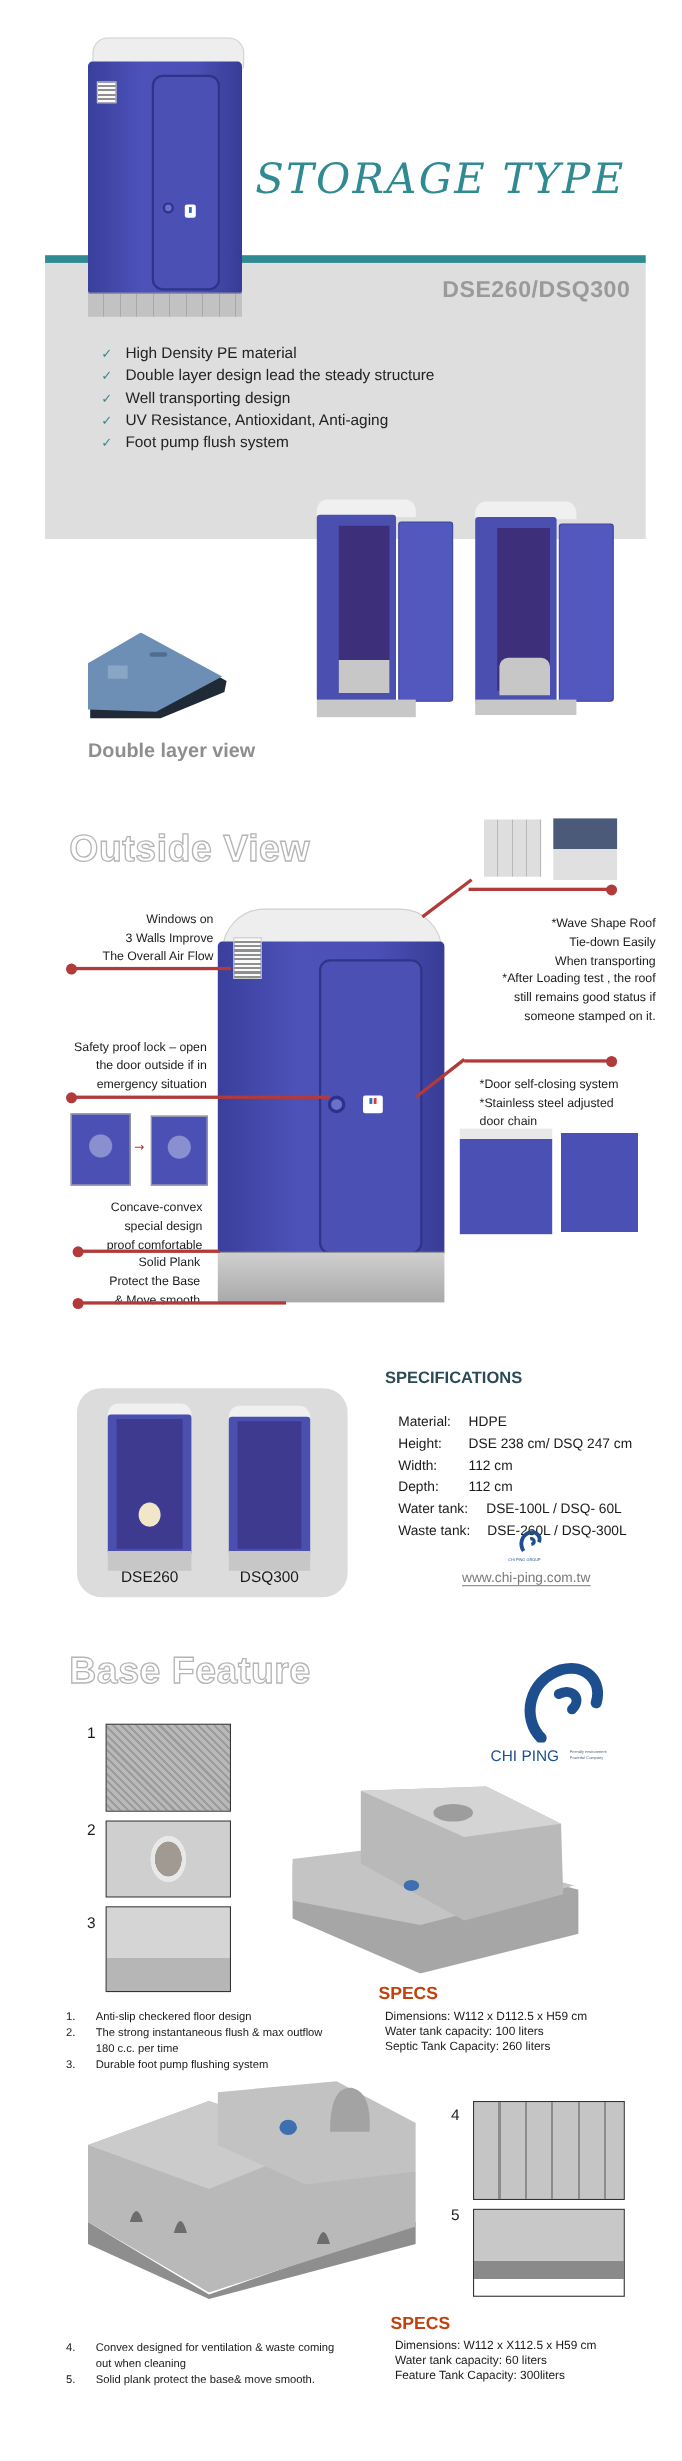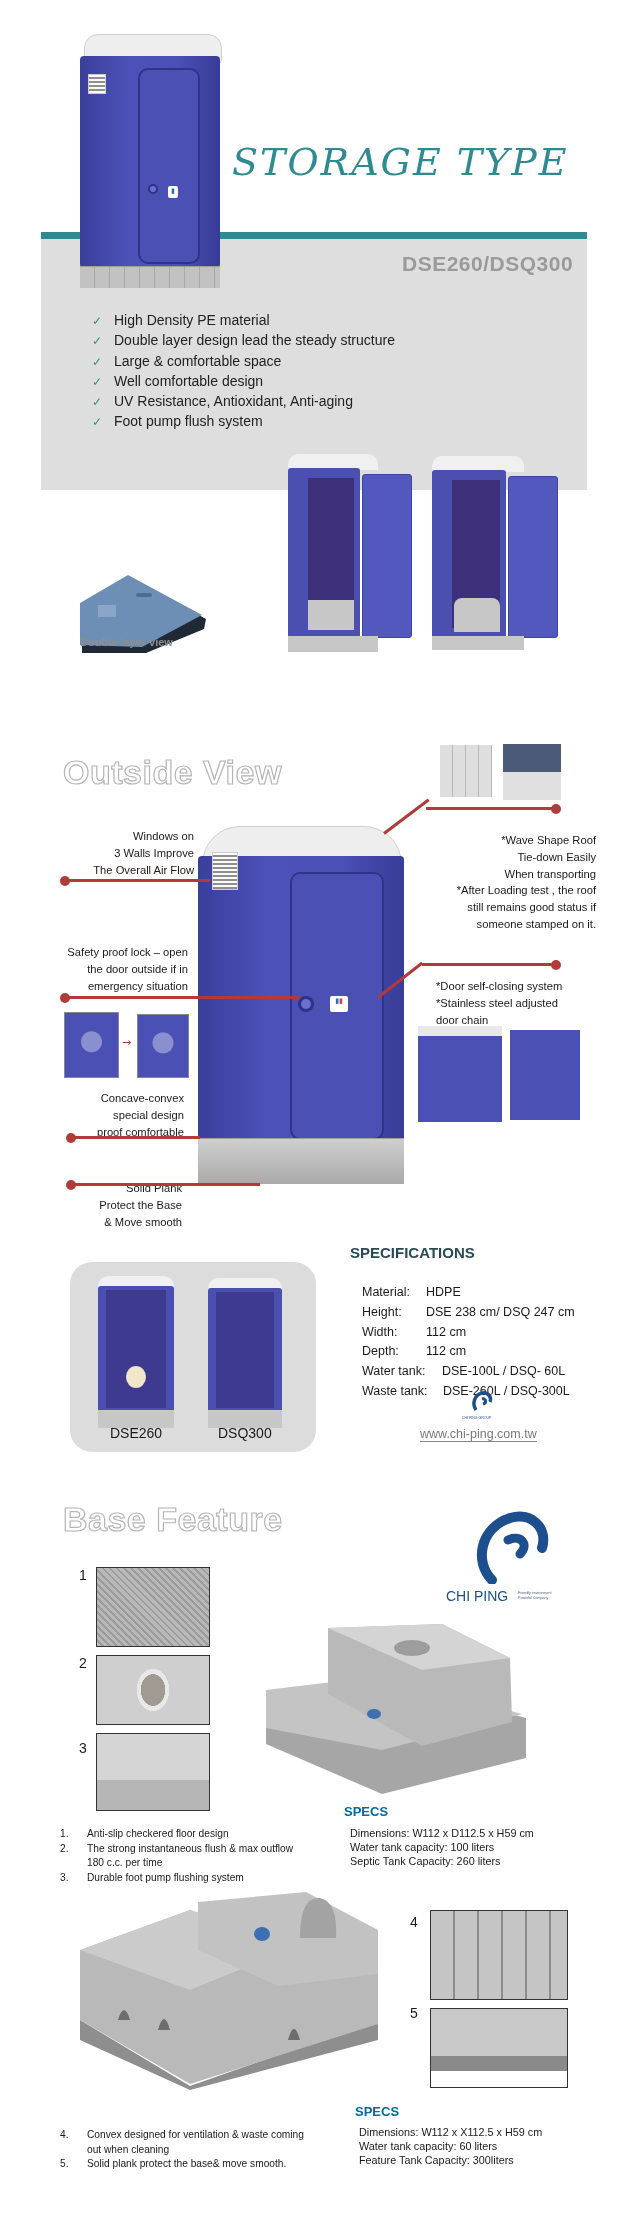--- a/index.html
+++ b/index.html
@@ -50,21 +50,21 @@
   .spec-title { left: 350px; top: 1244px; font-family: "Liberation Sans", sans-serif; font-weight: bold; font-size: 15px; color: #2a4a56; }
   .spec-table { left: 362px; top: 1285px; font-family: "Liberation Sans", sans-serif; font-size: 12.5px; color: #1a1a1a; }
   .spec-table .row { height: 19.8px; white-space: nowrap; }
   .spec-table .k { display: inline-block; }
   .model-label { font-family: "Liberation Sans", sans-serif; font-size: 14px; color: #1a1a1a; }
   .url { left: 420px; top: 1427px; font-family: "Liberation Sans", sans-serif; font-size: 12.5px; color: #7a7a7a; border-bottom: 1px solid #888; }
 
   
   .num { font-family: "Liberation Sans", sans-serif; font-size: 14px; color: #1a1a1a; }
   .detail-box { position: absolute; border: 1px solid #333; background: #cfcfcf; overflow: hidden; }
-  .specs-title { font-family: "Liberation Sans", sans-serif; font-weight: bold; font-size: 13px; color: #0369a1; }
+  .specs-title { font-family: "Liberation Sans", sans-serif; font-weight: bold; font-size: 16px; color: #c2410c; }
   .specs-lines { font-family: "Liberation Sans", sans-serif; font-size: 10.8px; line-height: 14.2px; color: #1a1a1a; white-space: nowrap; }
   .ol { font-family: "Liberation Sans", sans-serif; font-size: 10.2px; line-height: 14.5px; color: #1a1a1a; }
   .ol .n { display: inline-block; width: 27px; }
   .ol .cont { padding-left: 27px; }
 
   .base-unit { position: absolute; }
 </style>
 </head>
 <body>
 
@@ -81,22 +81,21 @@
     <div style="position:absolute; left:70px; top:150px; width:10px; height:10px; border-radius:50%; border:2px solid #2c318a; background:#6a70cc;"></div>
     <div class="base" style="left:2px; top:232px; width:140px; height:22px; background:repeating-linear-gradient(90deg,#c2c2c2 0 14px,#a8a8a8 14px 15px);"></div>
   </div>
 
   <div class="abs title-script">STORAGE TYPE</div>
   <div class="abs model-code">DSE260/DSQ300</div>
 
   <ul class="abs feature-list">
     <li><span class="check">✓</span><span>High Density PE material</span></li>
     <li><span class="check">✓</span><span>Double layer design lead the steady structure</span></li>
-    <li><span class="check">✓</span><span>Large &amp; comfortable space</span></li>
-    <li><span class="check">✓</span><span>Well comfortable design</span></li>
+    <li><span class="check">✓</span><span>Well transporting design</span></li>
     <li><span class="check">✓</span><span>UV Resistance,  Antioxidant, Anti-aging</span></li>
     <li><span class="check">✓</span><span>Foot pump flush system</span></li>
   </ul>
 
   <div class="open-potty" style="left:288px; top:454px; width:126px; height:198px;">
     <div class="top" style="left:0; top:0; width:90px; height:16px;"></div>
     <div class="frame" style="left:0; top:14px; width:72px; height:170px;"></div>
     <div class="inner" style="left:20px; top:24px; width:46px; height:150px;"></div>
     <div class="floor" style="left:20px; top:146px; width:46px; height:30px;"></div>
     <div class="panel" style="left:74px; top:20px; width:50px; height:164px;"></div>
@@ -110,21 +109,21 @@
     <div class="panel" style="left:76px; top:20px; width:50px; height:162px;"></div>
     <div class="floor" style="left:0; top:180px; width:92px; height:14px;"></div>
   </div>
 
   <svg class="abs double-layer" viewBox="0 0 130 80">
     <polygon points="4,32 52,2 128,44 126,54 68,78 4,78" fill="#1f2a36"></polygon>
     <polygon points="2,28 50,0 124,40 64,72 2,70" fill="#6d8fb5"></polygon>
     <rect x="20" y="30" width="18" height="12" fill="#8aa6c6"></rect>
     <rect x="58" y="18" width="16" height="4" rx="2" fill="#4f6d90"></rect>
   </svg>
-  <div class="abs caption-grey" style="left:80px; top:636px; font-size:11px;">Double layer view</div>
+  <div class="abs caption-grey" style="left:80px; top:672px; font-size:18px;">Double layer view</div>
 </section>
 
 <section>
   <div class="abs outline-title" style="left:63px; top:753px;">Outside View</div>
 
   <div class="thumb" style="left:440px; top:745px; width:52px; height:52px; border:none; background:repeating-linear-gradient(90deg,#dedede 0 12px,#b8b8b8 12px 13px);"></div>
   <div class="thumb" style="left:503px; top:744px; width:58px; height:56px; border:none; background:linear-gradient(180deg,#4a5a78 0 50%,#e0e0e0 50% 100%);"></div>
 
   <div class="potty" style="left:198px; top:826px; width:210px; height:362px;">
     <div class="roof" style="left:4px; top:0; width:200px; height:44px; border-radius:40px 40px 6px 6px;"></div>
@@ -157,21 +156,21 @@
   <div class="thumb" style="left:137px; top:1014px; width:52px; height:64px; background:radial-gradient(circle at 50% 45%,#8a8fd0 0 10px,#4a50b4 11px);"></div>
 
   <div class="abs callout right" style="left:60px; top:1090px; width:124px;">
     <div>Concave-convex</div>
     <div>special design</div>
     <div>proof comfortable</div>
   </div>
   <div class="red-dot" style="left:66px; top:1133px;"></div>
   <div class="red-line" style="left:70px; top:1136px; width:130px;"></div>
 
-  <div class="abs callout right" style="left:60px; top:1140px; width:122px;margin-top:40px;">
+  <div class="abs callout right" style="left:60px; top:1140px; width:122px;">
     <div>Solid Plank</div>
     <div>Protect the Base</div>
     <div>&amp; Move smooth</div>
   </div>
   <div class="red-dot" style="left:66px; top:1180px;"></div>
   <div class="red-line" style="left:70px; top:1183px; width:190px;"></div>
 
   <div class="red-dot" style="left:551px; top:804px;"></div>
   <div class="red-line" style="left:426px; top:807px; width:128px;"></div>
   <div class="red-line" style="left:384px; top:832px; width:56px; transform:rotate(-37deg); transform-origin:left center;"></div>

